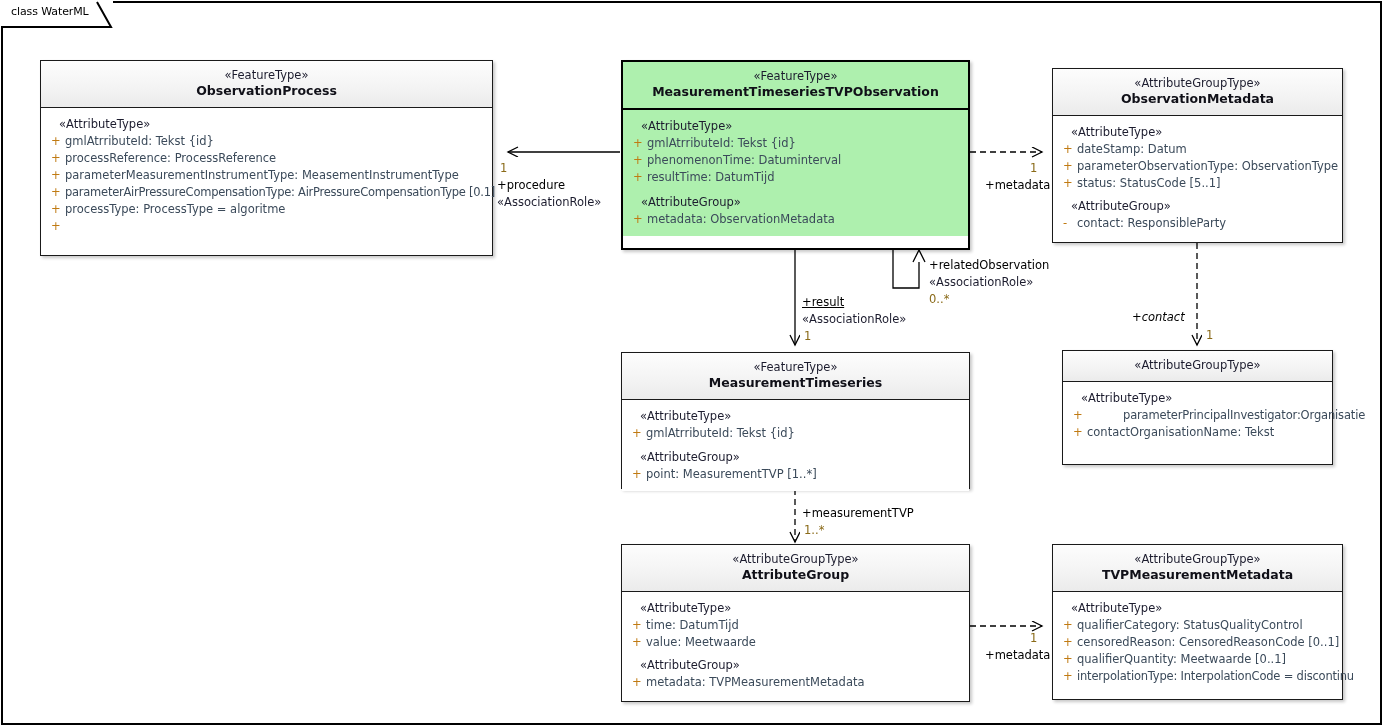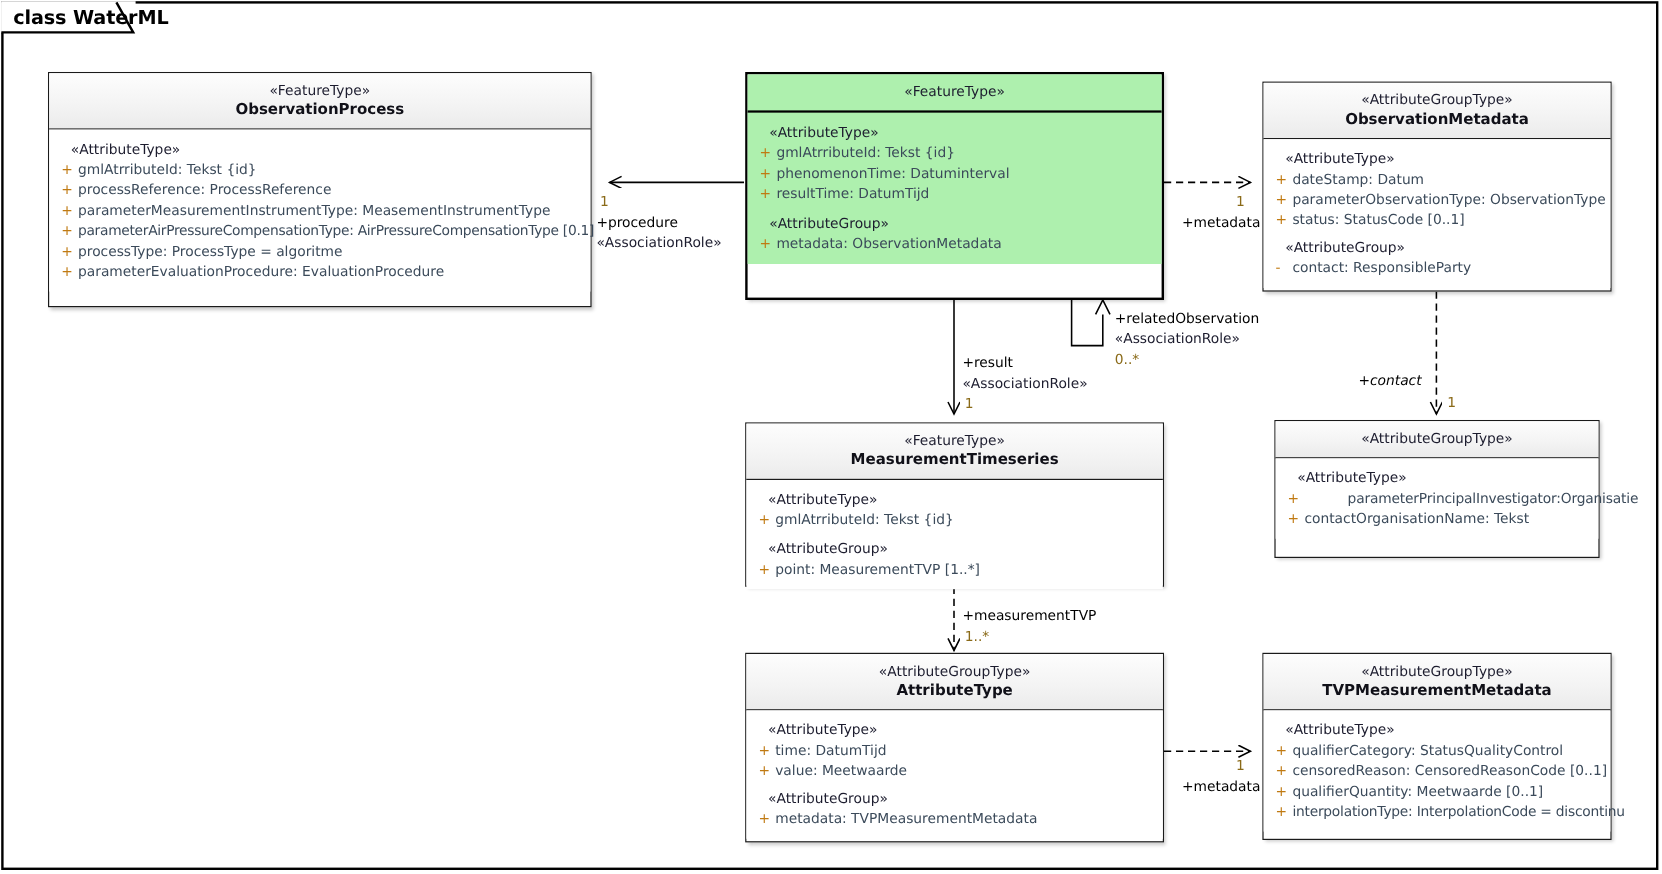--- a/index.html
+++ b/index.html
@@ -35,22 +35,22 @@
     top: 1px;
     width: 112px;
     height: 26px;
     background: #ffffff;
     box-sizing: border-box;
   }
   .frame-tab-label {
     position: absolute;
     left: 10px;
     top: 4px;
-    font-size: 16px;
-    font-weight: bold;
+    font-size: 11px;
+    font-weight: normal;
     color: #000000;
     white-space: nowrap;
     letter-spacing: -0.1px;
   }
   .frame-tab-shape {
     position: absolute;
     left: 0px;
     top: 0px;
   }
 
@@ -206,21 +206,21 @@
   <span class="conn-label role" style="left:497px; top:178px;">+procedure</span>
   <span class="conn-label stereo" style="left:497px; top:195px;">«AssociationRole»</span>
 
   <span class="conn-label mult" style="left:1030px; top:161px;">1</span>
   <span class="conn-label role" style="left:985px;  top:178px;">+metadata</span>
 
   <span class="conn-label role" style="left:929px; top:258px;">+relatedObservation</span>
   <span class="conn-label stereo" style="left:929px; top:275px;">«AssociationRole»</span>
   <span class="conn-label mult" style="left:929px; top:292px;">0..*</span>
 
-  <span class="conn-label role" style="left:802px; top:295px;">+result</span>
+  <span class="conn-label role" style="left:802px; top:295px;text-decoration:underline;">+result</span>
   <span class="conn-label stereo" style="left:802px; top:312px;">«AssociationRole»</span>
   <span class="conn-label mult" style="left:804px; top:329px;">1</span>
 
   <span class="conn-label role" style="left:1132px; top:310px;font-style:italic;">+contact</span>
   <span class="conn-label mult" style="left:1206px; top:328px;">1</span>
 
   <span class="conn-label role" style="left:802px; top:506px;">+measurementTVP</span>
   <span class="conn-label mult" style="left:804px; top:523px;">1..*</span>
 
   <span class="conn-label mult" style="left:1030px; top:631px;">1</span>
@@ -248,28 +248,28 @@
       <div class="attr-row">
         <span class="attr-vis">+</span>
         <span class="attr-text" style="letter-spacing:-0.25px;">parameterAirPressureCompensationType: AirPressureCompensationType [0.1]</span>
       </div>
       <div class="attr-row">
         <span class="attr-vis">+</span>
         <span class="attr-text">processType: ProcessType = algoritme</span>
       </div>
       <div class="attr-row">
         <span class="attr-vis">+</span>
-        <span class="attr-text">parameterEvaluationProcedure: EvaluationProcedure</span>
       </div>
     </div>
   </div>
 
   <div class="uml-class green" style="left:621px; top:60px; width:349px; height:190px;">
     <div class="uml-head">
       <div class="stereotype">«FeatureType»</div>
+      <div class="classname">MeasurementTimeseriesTVPObservation</div>
     </div>
     <div class="uml-body">
       <div class="group-label">«AttributeType»</div>
       <div class="attr-row">
         <span class="attr-vis">+</span>
         <span class="attr-text">gmlAtrributeId: Tekst {id}</span>
       </div>
       <div class="attr-row">
         <span class="attr-vis">+</span>
         <span class="attr-text">phenomenonTime: Datuminterval</span>
@@ -296,21 +296,21 @@
       <div class="attr-row">
         <span class="attr-vis">+</span>
         <span class="attr-text">dateStamp: Datum</span>
       </div>
       <div class="attr-row">
         <span class="attr-vis">+</span>
         <span class="attr-text">parameterObservationType: ObservationType</span>
       </div>
       <div class="attr-row">
         <span class="attr-vis">+</span>
-        <span class="attr-text">status: StatusCode [0..1]</span>
+        <span class="attr-text">status: StatusCode [5..1]</span>
       </div>
       <div class="group-label" style="margin-top:6px;">«AttributeGroup»</div>
       <div class="attr-row">
         <span class="attr-vis">-</span>
         <span class="attr-text">contact: ResponsibleParty</span>
       </div>
     </div>
   </div>
 
   <div class="uml-class" style="left:621px; top:352px; width:349px; height:137px;">
@@ -345,21 +345,21 @@
       <div class="attr-row">
         <span class="attr-vis">+</span>
         <span class="attr-text">contactOrganisationName: Tekst</span>
       </div>
     </div>
   </div>
 
   <div class="uml-class" style="left:621px; top:544px; width:349px; height:158px;">
     <div class="uml-head">
       <div class="stereotype">«AttributeGroupType»</div>
-      <div class="classname">AttributeType</div>
+      <div class="classname">AttributeGroup</div>
     </div>
     <div class="uml-body">
       <div class="group-label">«AttributeType»</div>
       <div class="attr-row">
         <span class="attr-vis">+</span>
         <span class="attr-text">time: DatumTijd</span>
       </div>
       <div class="attr-row">
         <span class="attr-vis">+</span>
         <span class="attr-text">value: Meetwaarde</span>

